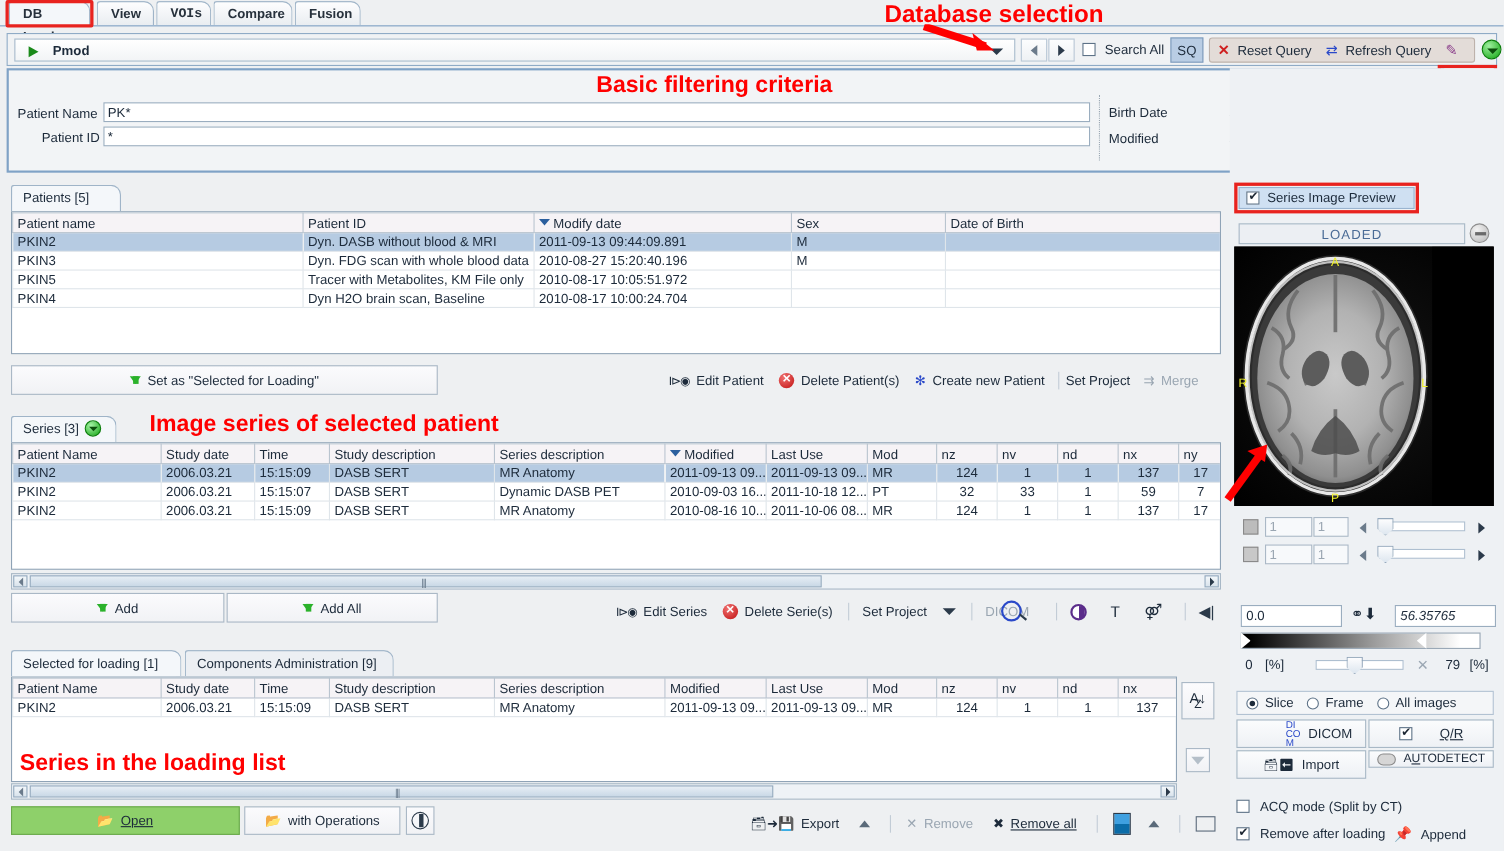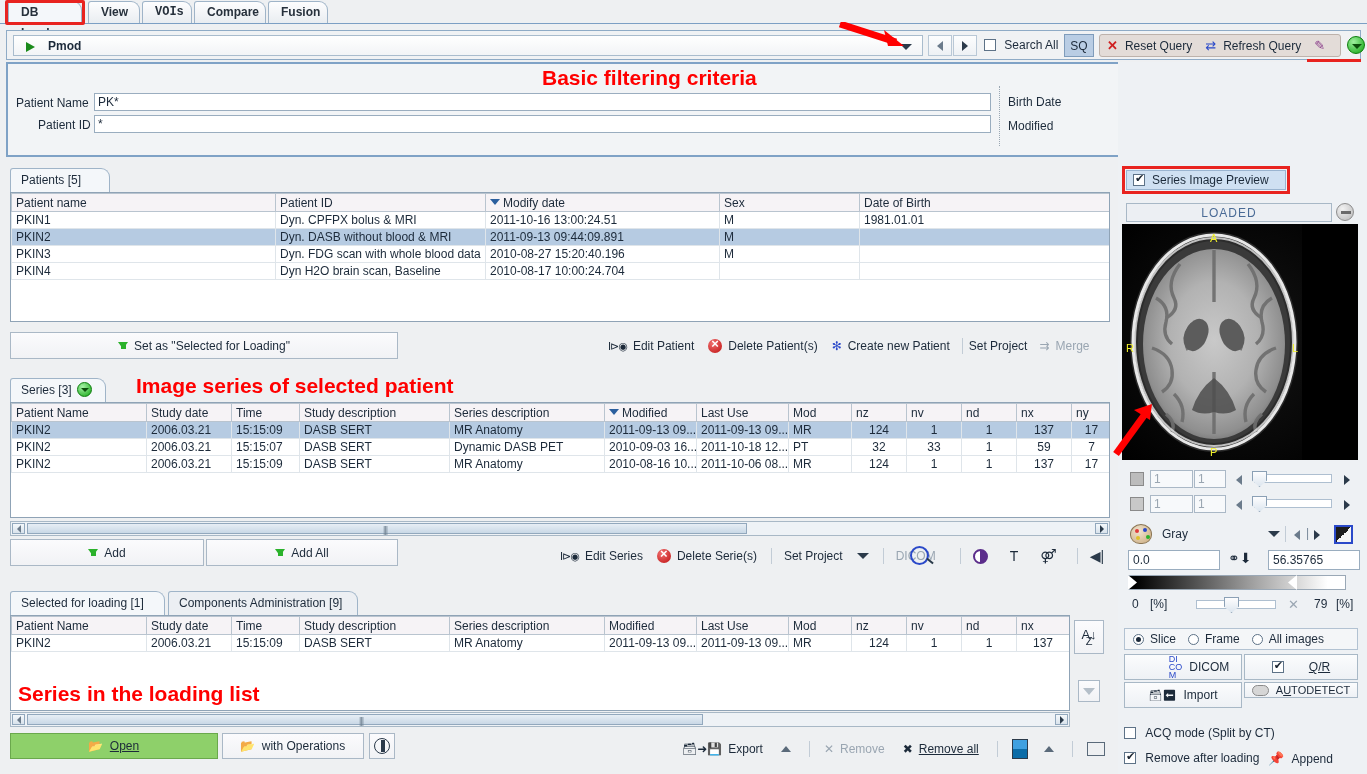--- a/index.html
+++ b/index.html
@@ -271,39 +271,39 @@
       <thead>
           <tr>
         <th><span>Patient name</span></th>
         <th><span>Patient ID</span></th>
         <th><span class="sortarrow"></span><span>Modify date</span></th>
         <th><span>Sex</span></th>
         <th><span>Date of Birth</span></th>
       </tr>
         </thead>
       <tbody>
-        <tr>
-          <td>PKIN1</td>
-          <td>Dyn. CPFPX bolus &amp; MRI</td>
-          <td>2011-10-16 13:00:24.51</td>
-          <td>M</td>
-          <td>1981.01.01</td>
-        </tr>
         <tr class="sel">
           <td>PKIN2</td>
           <td>Dyn. DASB without blood &amp; MRI</td>
           <td>2011-09-13 09:44:09.891</td>
           <td>M</td>
           <td></td>
         </tr>
         <tr>
           <td>PKIN3</td>
           <td>Dyn. FDG scan with whole blood data</td>
           <td>2010-08-27 15:20:40.196</td>
           <td>M</td>
+          <td></td>
+        </tr>
+        <tr>
+          <td>PKIN5</td>
+          <td>Tracer with Metabolites, KM File only</td>
+          <td>2010-08-17 10:05:51.972</td>
+          <td></td>
           <td></td>
         </tr>
         <tr>
           <td>PKIN4</td>
           <td>Dyn H2O brain scan, Baseline</td>
           <td>2010-08-17 10:00:24.704</td>
           <td></td>
           <td></td>
         </tr>
       </tbody>
@@ -635,40 +635,25 @@
   <div class="slrow" style="left:1130px;top:495px;width:230px;">
     <span class="sqbtn2" style="left:0;top:2px;background:#c8c8c8;"></span>
     <span class="numfld" style="left:20px;top:0;width:43px;">1</span>
     <span class="numfld" style="left:64px;top:0;width:32px;">1</span>
     <span class="tri-l" style="position:absolute;left:106px;top:5px;"></span>
     <span class="slider" style="left:124px;top:4px;width:78px;"></span>
     <span class="thumbv" style="left:122px;top:1px;"></span>
     <span class="tri-r" style="position:absolute;left:214px;top:5px;"></span>
   </div>
 
-  <div style="position:absolute;left:1130px;top:524px;width:230px;height:22px;">
-    <span class="palette" style="left:0;top:0;">
-      <i style="left:4px;top:4px;background:#e03b3b;"></i>
-        <i style="left:12px;top:3px;background:#2a49c9;"></i>
-      <i style="left:15px;top:10px;background:#2bb22b;"></i>
-        <i style="left:5px;top:11px;background:#e0c02b;"></i>
-    </span>
-    <span style="position:absolute;left:32px;top:3px;">Gray</span>
-    <span class="caret-dn" style="position:absolute;left:138px;top:7px;"></span>
-    <span class="sep" style="position:absolute;left:155px;top:2px;"></span>
-    <span class="tri-l" style="position:absolute;left:164px;top:6px;"></span>
-    <span style="position:absolute;left:176px;top:2px;color:#7a8a9a;">|</span>
-    <span class="tri-r" style="position:absolute;left:184px;top:6px;"></span>
-    <span style="position:absolute;left:204px;top:1px;width:19px;height:19px;background:linear-gradient(135deg,#1c1c1c 50%,#f4f4f4 50%);border:2px solid #2a49c9;"></span>
-  </div>
 
   <div style="position:absolute;left:1128px;top:550px;width:232px;height:22px;">
     <span style="position:absolute;left:0;top:0;width:92px;height:20px;background:#fff;border:1px solid #9aadbf;padding:2px 4px;">0.0</span>
     <span style="position:absolute;left:100px;top:0;font-size:14px;">⚭⬇</span>
-    <span style="position:absolute;left:140px;top:0;width:92px;height:20px;background:#fff;border:1px solid #9aadbf;padding:2px 4px;">56.35765</span>
+    <span style="position:absolute;left:140px;top:0;width:92px;height:20px;background:#fff;border:1px solid #9aadbf;padding:2px 4px;font-style:italic;">56.35765</span>
   </div>
 
   <div class="grad" style="left:1128px;top:575px;width:218px;">
     <span style="position:absolute;left:-1px;top:-1px;width:9px;height:15px;background:#fff;clip-path:polygon(0 0,100% 50%,0 100%);"></span>
     <span style="position:absolute;right:48px;top:-1px;width:9px;height:15px;background:#fff;clip-path:polygon(100% 0,0 50%,100% 100%);"></span>
   </div>
 
   <div style="position:absolute;left:1128px;top:595px;width:232px;height:20px;">
     <span style="position:absolute;left:4px;top:2px;">0</span>
     <span style="position:absolute;left:22px;top:2px;">[%]</span>
@@ -711,20 +696,21 @@
   </div>
   <div style="position:absolute;left:1124px;top:751px;">
     <span class="chk on"></span>
     <span style="margin-left:6px;">Remove after loading</span>
   </div>
   <div style="position:absolute;left:1268px;top:751px;">
     <span style="font-size:13px;">📌</span>
     <span style="margin-left:4px;">Append</span>
   </div>
 
+  <div class="anno" style="left:804px;top:0px;font-size:22px;">Database selection</div>
   <svg style="position:absolute;left:838px;top:22px;" width="80" height="28">
     <path d="M2,2 L58,20" stroke="#ff0000" stroke-width="7"></path>
     <path d="M66,24 L46,8 L50,24 Z" fill="#ff0000"></path>
   </svg>
 
   <div class="anno" style="left:542px;top:66px;font-size:21px;">Basic filtering criteria</div>
 
   <div class="anno" style="left:136px;top:374px;font-size:21px;">Image series of selected patient</div>
 
   <div class="anno" style="left:18px;top:682px;font-size:21px;">Series in the loading list</div>

